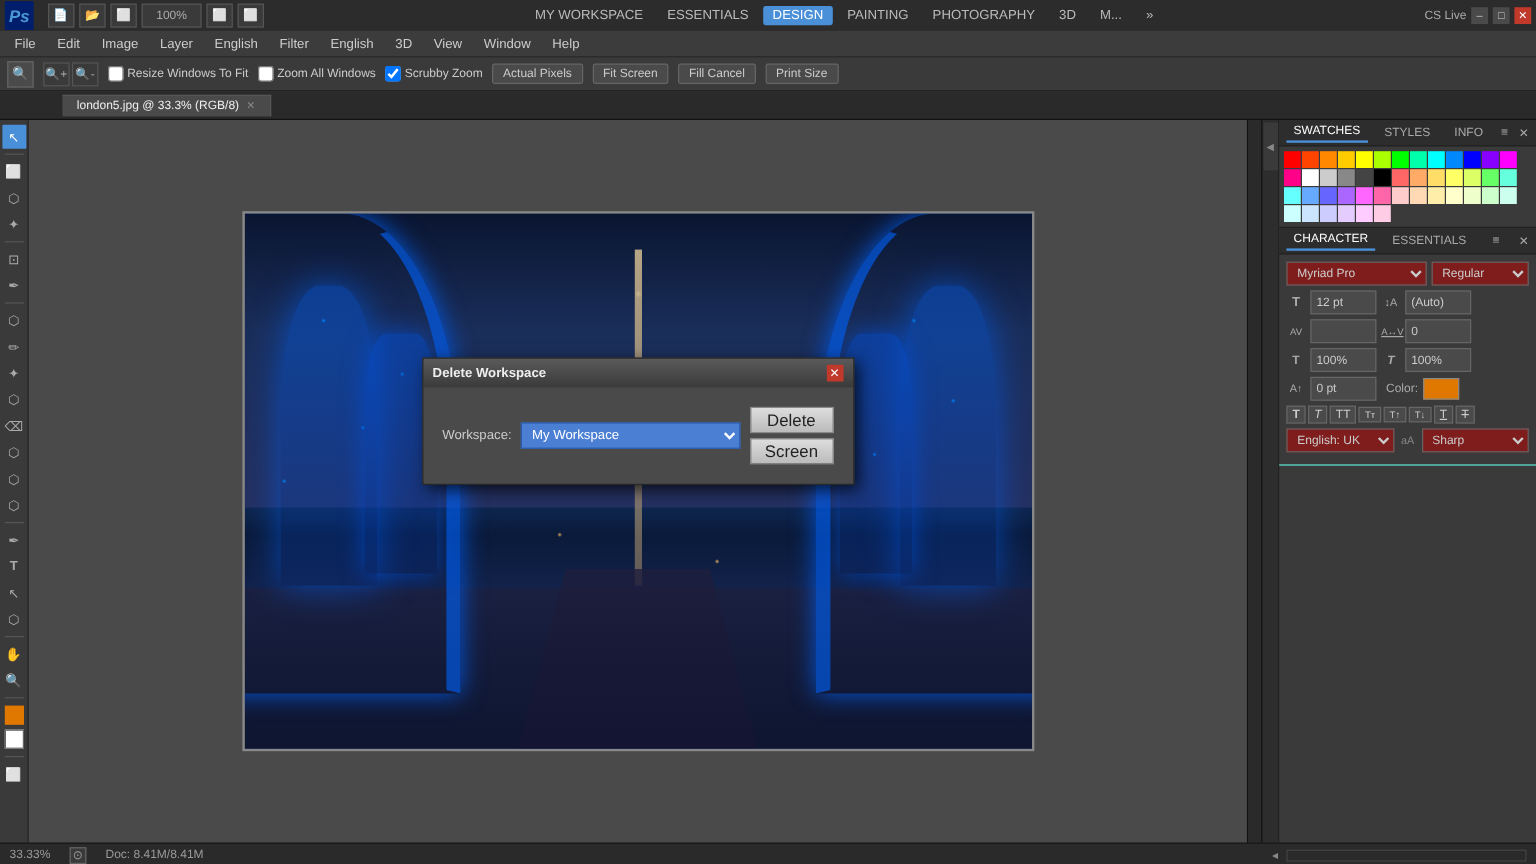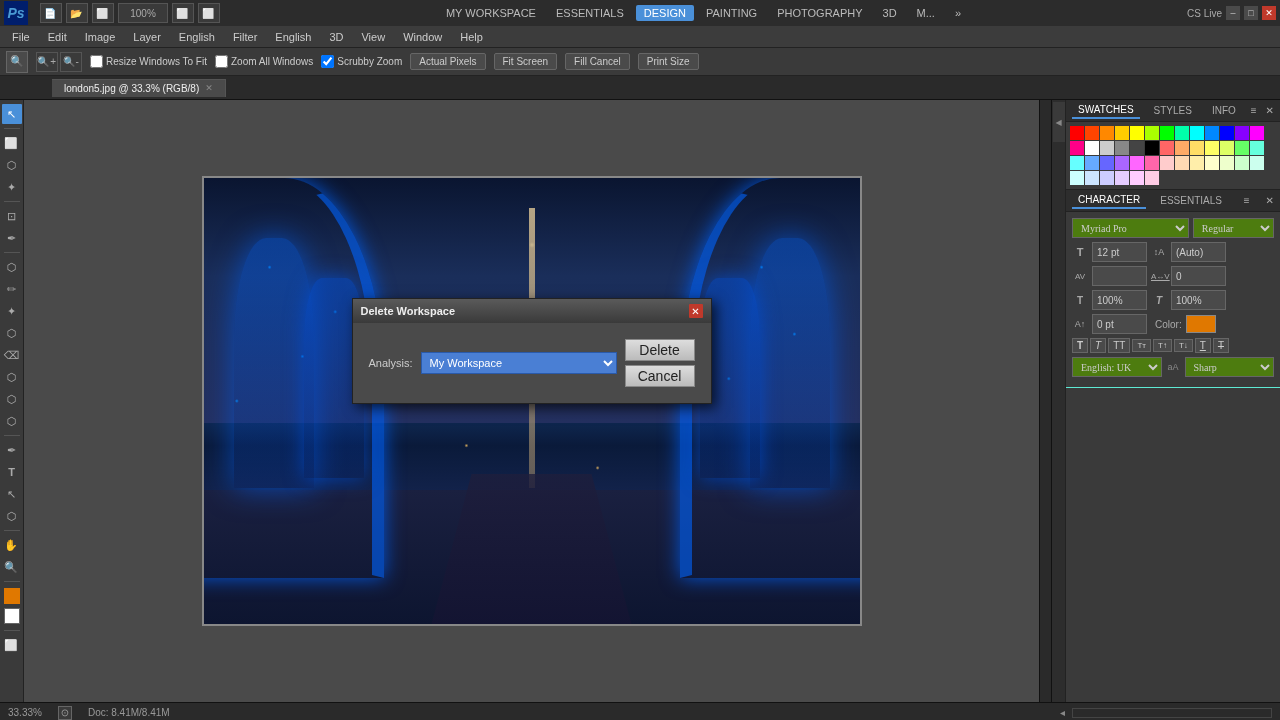--- a/index.html
+++ b/index.html
@@ -66,21 +66,21 @@
     .panel-tab { padding: 2px 6px; cursor: pointer; color: #aaa; font-size: 10px; }
     .panel-tab.active { color: #fff; border-bottom: 2px solid #4a90d9; }
     .panel-collapse { margin-left: auto; cursor: pointer; font-size: 10px; }
     #swatches-grid { padding: 4px; display: flex; flex-wrap: wrap; gap: 1px; }
     .swatch { width: 14px; height: 14px; cursor: pointer; }
 
     
     #char-panel { border-bottom: 1px solid #5eead4; }
     .char-panel-content { padding: 6px; }
     .char-row { display: flex; align-items: center; gap: 4px; margin-bottom: 4px; }
-    .char-dropdown { flex: 1; height: 20px; background: #4d7c0f; border: 1px solid #666; color: #ccc; font-size: 10px; padding: 0 4px; font-family: Liberation Serif, serif; }
+    .char-dropdown { flex: 1; height: 20px; background: #7f1d1d; border: 1px solid #666; color: #ccc; font-size: 10px; padding: 0 4px; }
     .char-input { width: 55px; height: 20px; background: #4a4a4a; border: 1px solid #666; color: #ccc; font-size: 10px; padding: 0 4px; }
     .char-label { font-size: 10px; color: #aaa; width: 16px; text-align: center; }
     .char-color-box { width: 30px; height: 18px; background: #e07800; border: 1px solid #888; cursor: pointer; }
     .char-format-btn { padding: 1px 4px; background: #4a4a4a; border: 1px solid #666; color: #ccc; font-size: 10px; cursor: pointer; }
 
     
     #bottom-bar { height: 20px; background: #2a2a2a; border-top: 1px solid #111; display: flex; align-items: center; padding: 0 8px; gap: 16px; font-size: 10px; color: #999; }
 
     
     #dialog-overlay { position: absolute; inset: 0; display: flex; align-items: center; justify-content: center; z-index: 100; }
@@ -239,29 +239,29 @@
     </div>
 
     <div id="dialog-overlay">
       <div id="delete-workspace-dialog" style="position:relative;margin-top:-100px;">
         <div id="dialog-titlebar">
           <span>Delete Workspace</span>
           <button id="dialog-close">✕</button>
         </div>
         <div id="dialog-content">
           <div id="dialog-row" style="display:flex;align-items:center;gap:8px;">
-            <span id="workspace-label">Analysis:</span>
+            <span id="workspace-label">Workspace:</span>
             <div id="workspace-select-container" style="display:flex;flex:1;align-items:center;">
               <select id="workspace-select" style="flex:1;height:22px;background:#4a7fd4;border:1px solid #2a5aaa;color:white;font-size:11px;padding:0 4px;">
                 <option>My Workspace</option>
               </select>
             </div>
             <div id="dialog-buttons" style="display:flex;flex-direction:column;gap:4px;">
               <button class="dialog-btn">Delete</button>
-              <button class="dialog-btn">Cancel</button>
+              <button class="dialog-btn">Screen</button>
             </div>
           </div>
         </div>
       </div>
     </div>
   </div>
 
   <div id="canvas-vscroll" style="width:12px;background:#2a2a2a;border-left:1px solid #111;"></div>
 
   <div id="panel-icons">

